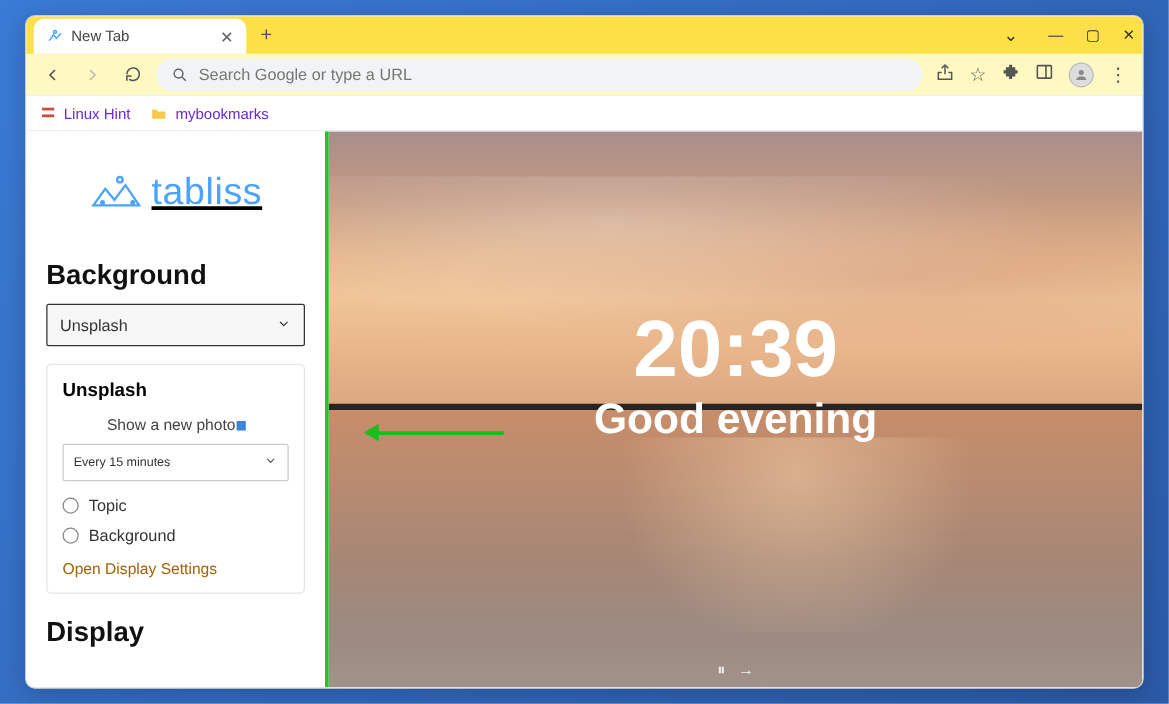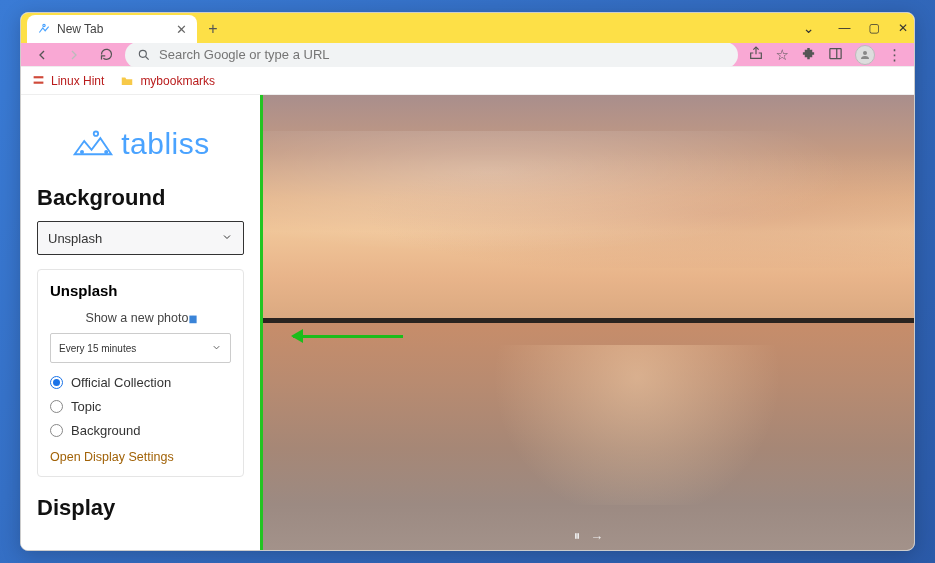--- a/index.html
+++ b/index.html
@@ -12,41 +12,41 @@
 .titlebar { height: 30px; background: #fde047; display: flex; align-items: flex-end; position: relative; }
 .tab { background: #fff; height: 28px; border-radius: 8px 8px 0 0; display: flex; align-items: center; padding: 0 10px; margin-left: 6px; gap: 6px; font-size: 12px; color: #444; min-width: 170px; position: relative; }
 .tab .favicon { width: 14px; height: 14px; display:flex;align-items:center;justify-content:center;}
 .tab .close { margin-left: auto; font-size: 13px; color: #666; cursor: pointer; }
 .newtab-btn { width: 24px; height: 24px; display:flex;align-items:center;justify-content:center; color:#555; cursor:pointer; margin-left:4px; margin-bottom:2px;}
 .win-controls { position:absolute; right:6px; top:0; height:30px; display:flex; align-items:center; gap:18px; color:#333;}
 .win-controls span { cursor:pointer; font-size:12px;}
 .win-controls .chev { font-size:14px; margin-right:6px;}
 
 
-.toolbar { height: 24px; background: #f9a8d4; display: flex; align-items: center; padding: 0 8px; gap: 6px; border-bottom: 1px solid #eee;}
+.toolbar { height: 34px; background: #fef9c3; display: flex; align-items: center; padding: 0 8px; gap: 6px; border-bottom: 1px solid #eee;}
 .icon-btn { width: 26px; height: 26px; display:flex;align-items:center;justify-content:center; color:#555; border-radius:50%; cursor:pointer;}
 .omnibox { flex:1; height:26px; background:#f1f3f4; border-radius:14px; display:flex; align-items:center; padding:0 12px; gap:8px; color:#5f6368; font-size:13px;}
 .omnibox input { border:none; background:transparent; flex:1; outline:none; font-size:13px; color:#5f6368;}
 .toolbar-right { display:flex; align-items:center; gap:12px; padding:0 4px;}
 .toolbar-right span { color:#555; cursor:pointer; font-size:15px;}
 .avatar-circle{width:20px;height:20px;border-radius:50%;background:#ddd;display:flex;align-items:center;justify-content:center;font-size:12px;color:#555;border:1px solid #bbb;}
 
 
-.bookmarks { height: 28px; background:#fff; display:flex; padding:0 10px; gap:16px; border-bottom:1px solid #eee; font-size:12px; color:#b91c1c;}
+.bookmarks { height: 28px; background:#fff; display:flex; padding:0 10px; gap:16px; border-bottom:1px solid #eee; font-size:12px; color:#6d28d9;}
 .bookmarks .bm { display:flex; align-items:center; gap:6px; cursor:pointer;}
 .bm-favicon{width:14px;height:14px;display:flex;align-items:center;justify-content:center;}
 
 
 .content { flex:1; display:flex; overflow:hidden; position:relative;}
 
 
 .sidebar { width: 242px; background:#fff; border-right:3px solid #22c522; overflow-y:auto; padding: 14px 16px 4px 16px;}
 .sidebar::-webkit-scrollbar{width:10px;}
 .sidebar::-webkit-scrollbar-thumb{background:#c8c8c8;border-radius:4px;}
-.logo { display:flex; align-items:center; justify-content:center; gap:6px; margin: 18px 0 24px 0;}
+.logo { display:flex; align-items:center; justify-content:center; gap:6px; margin: 18px 0 36px 0; text-decoration: underline;}
 .logo svg { color:#4aa3ff;}
 .logo-text { color:#4aa3ff; font-size:30px; font-weight:300; letter-spacing:0.5px;}
 h2.section { font-size:22px; font-weight:700; color:#111; margin-bottom:10px;}
 .selectbox { width:100%; height:34px; border:1.5px solid #333; border-radius:2px; background:#f7f7f8; display:flex; align-items:center; justify-content:space-between; padding:0 10px; font-size:13px; color:#333; cursor:pointer; margin-bottom:14px;}
 .card { border:1px solid #e5e5e5; border-radius:4px; padding:12px; }
 .card h3 { font-size:15px; font-weight:700; margin-bottom:12px;}
 .row { display:flex; align-items:center; justify-content:center; font-size:12.5px; color:#444; margin-bottom:8px;}
 .row .pause-icon{color:#3a84d8; cursor:pointer; font-size:10px; letter-spacing:-2px;}
 .inner-select{width:100%; height:30px; border:1px solid #ccc; border-radius:2px; background:#fff; display:flex; align-items:center; justify-content:space-between; padding:0 8px; font-size:10px; color:#333; cursor:pointer; margin-bottom:12px;}
 .radio-row{display:flex; align-items:center; gap:8px; font-size:13px; color:#333; margin:9px 0; cursor:pointer;}
@@ -209,24 +209,20 @@
         <div class="inner-select">
           <span>Every 15 minutes</span>
           <span>
             <svg width="11" height="11" viewBox="0 0 24 24" fill="none" stroke="#555" stroke-width="2">
                 <path d="M6 9 L12 15 L18 9"></path>
               </svg>
           </span>
         </div>
         <div id="radio-container">
             <div class="radio-row">
-              <span class="radio checked"></span>
-              <span>Official Collection</span>
-            </div>
-            <div class="radio-row">
               <span class="radio"></span>
               <span>Topic</span>
             </div>
             <div class="radio-row">
               <span class="radio"></span>
               <span>Background</span>
             </div>
           </div>
         <span class="link">Open Display Settings</span>
       </div>
@@ -235,20 +231,24 @@
     </div>
 
     <div class="preview">
       <div class="bg-sky">
         <div class="sky-upper"></div>
         <div class="cloud"></div>
         <div class="treeline"></div>
         <div class="water"></div>
         <div class="water-shine"></div>
       </div>
+      <div class="clock-block">
+        <div class="clock">20:39</div>
+        <div class="greeting">Good evening</div>
+      </div>
       <div class="preview-footer">
         <span>⏸</span>
         <span>→</span>
       </div>
     </div>
 
     <div class="arrow-annot">
       <div class="arrow-head"></div>
       <div class="arrow-line"></div>
     </div>

